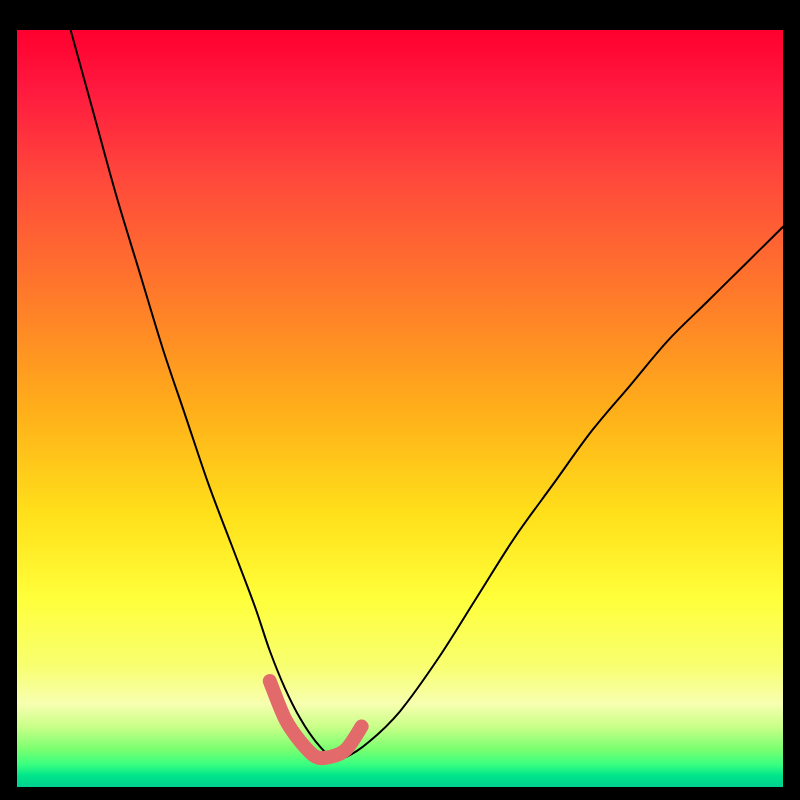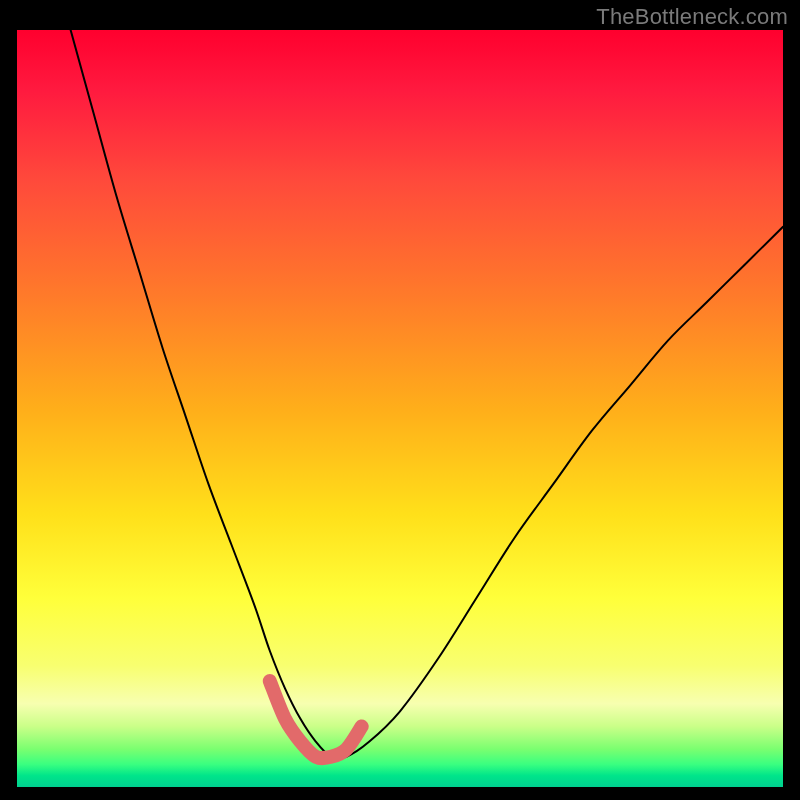--- a/index.html
+++ b/index.html
@@ -68,21 +68,20 @@
     fill: none;
     stroke: #e26a6a;
     stroke-width: 14;
     stroke-linecap: round;
   }
 </style>
 </head>
 <body>
 
 <div class="outer">
-  <div class="attribution">TheBottleneck.com</div>
 
   <div class="plot-area">
     <svg class="curve" viewBox="0 0 766 757" preserveAspectRatio="none">
       <path id="black-path" class="black-line" d="M 53.620000000000005 0 C 57.45 13.88, 68.94 55.51, 76.60 83.27 C 84.26 111.03, 91.92 140.04, 99.58 166.54 C 107.24 193.03, 114.90 217.01, 122.56 242.24 C 130.22 267.47, 137.88 293.97, 145.54 317.94 C 153.20 341.91, 160.86 363.36, 168.52 386.07 C 176.18 408.78, 183.84 432.75, 191.50 454.20 C 199.16 475.65, 206.82 494.57, 214.48 514.76 C 222.14 534.95, 231.08 557.66, 237.46 575.32 C 243.84 592.98, 247.67 606.86, 252.78 620.74 C 257.89 634.62, 262.99 647.24, 268.10 658.59 C 273.21 669.95, 278.31 680.04, 283.42 688.87 C 288.53 697.70, 293.63 705.27, 298.74 711.58 C 303.85 717.89, 308.95 724.20, 314.06 726.72 C 319.17 729.24, 323.00 729.24, 329.38 726.72 C 335.76 724.20, 343.42 719.15, 352.36 711.58 C 361.30 704.01, 371.51 695.18, 383.00 681.30 C 394.49 667.42, 408.53 647.23, 421.30 628.31 C 434.07 609.38, 446.83 587.94, 459.60 567.75 C 472.37 547.56, 485.13 526.12, 497.90 507.19 C 510.67 488.26, 523.43 471.86, 536.20 454.20 C 548.97 436.54, 561.73 417.61, 574.50 401.21 C 587.27 384.81, 600.03 370.93, 612.80 355.79 C 625.57 340.65, 638.33 324.25, 651.10 310.37 C 663.87 296.49, 676.63 285.14, 689.40 272.52 C 702.17 259.90, 714.93 247.29, 727.70 234.67 C 740.47 222.05, 759.62 203.13, 766.00 196.82"></path>
       <path id="red-path" class="red-line" d="M 252.78 651.02 C 255.33 657.33, 262.99 678.78, 268.10 688.87 C 273.21 698.96, 278.31 705.27, 283.42 711.58 C 288.53 717.89, 293.63 724.20, 298.74 726.72 C 303.85 729.24, 308.95 727.98, 314.06 726.72 C 319.17 725.46, 324.27 724.20, 329.38 719.15 C 334.49 714.10, 342.15 700.23, 344.70 696.44"></path>
     </svg>
   </div>
 </div>
 
 </body></html>

